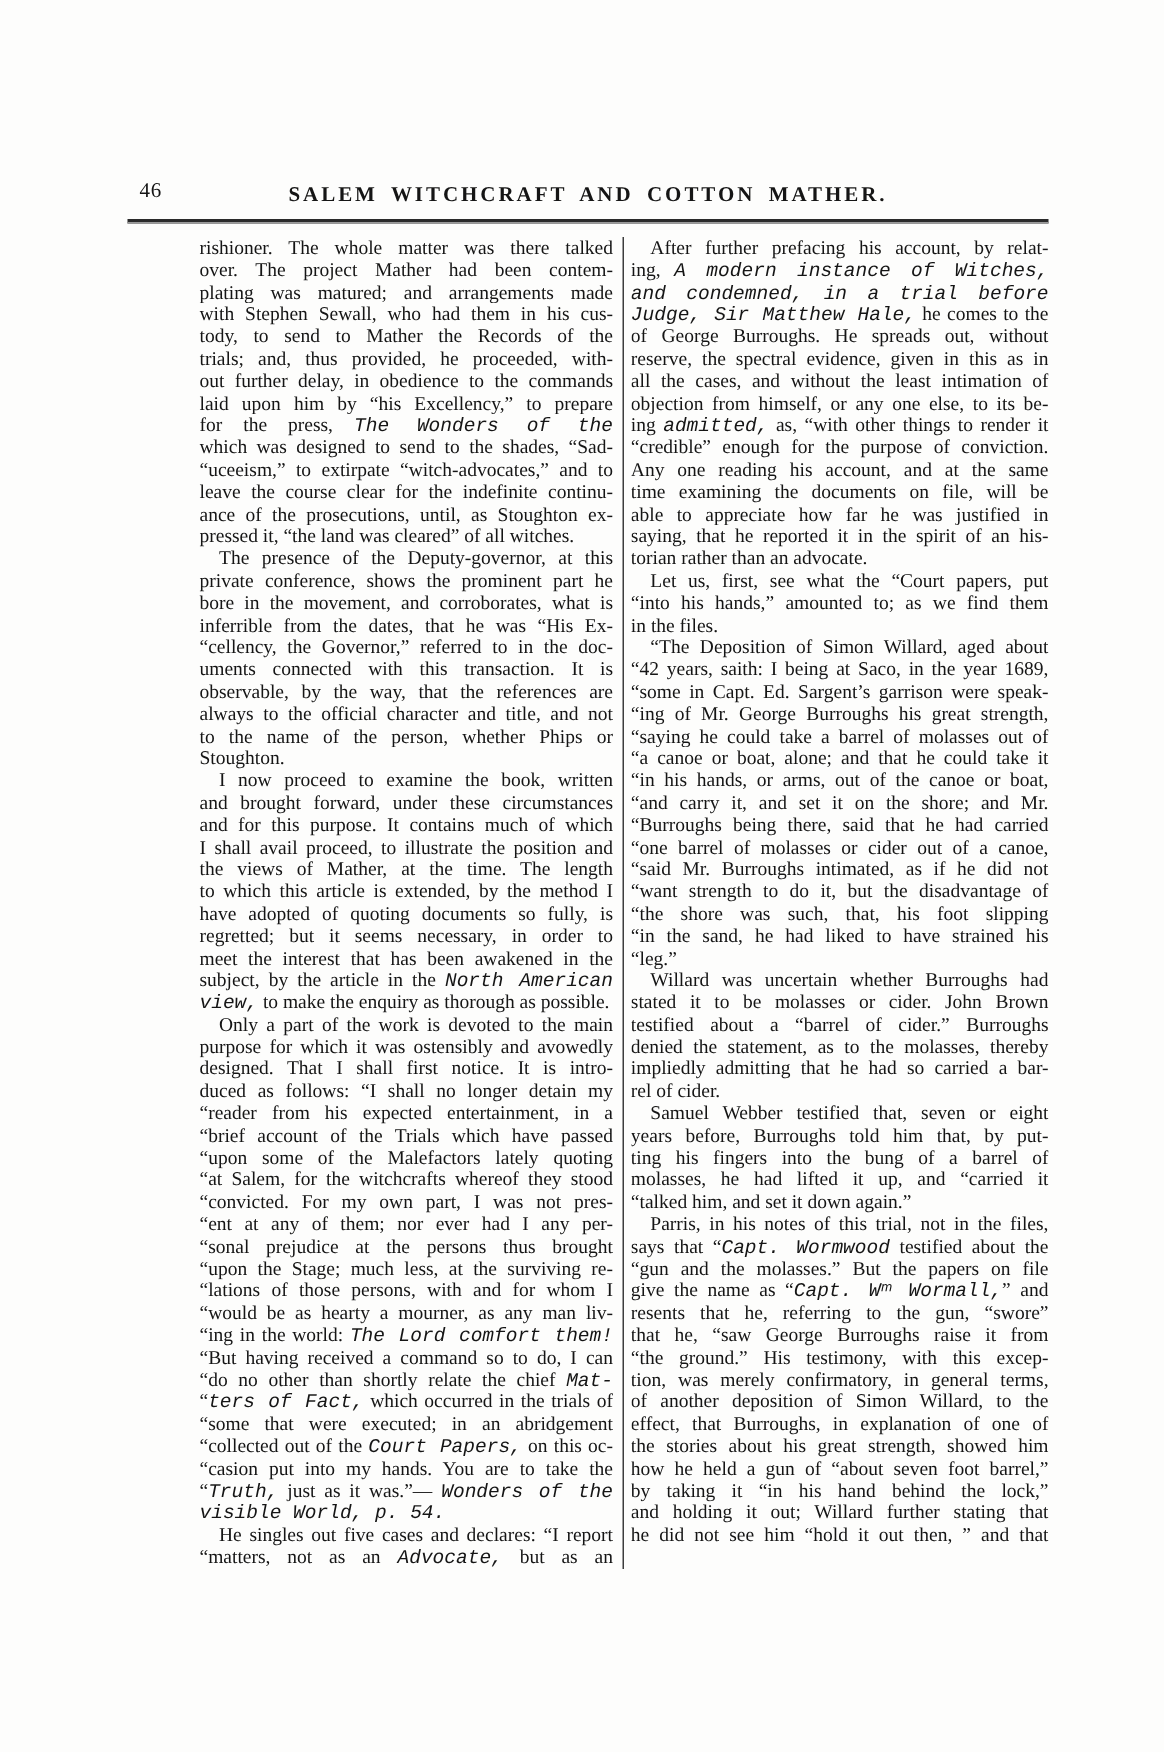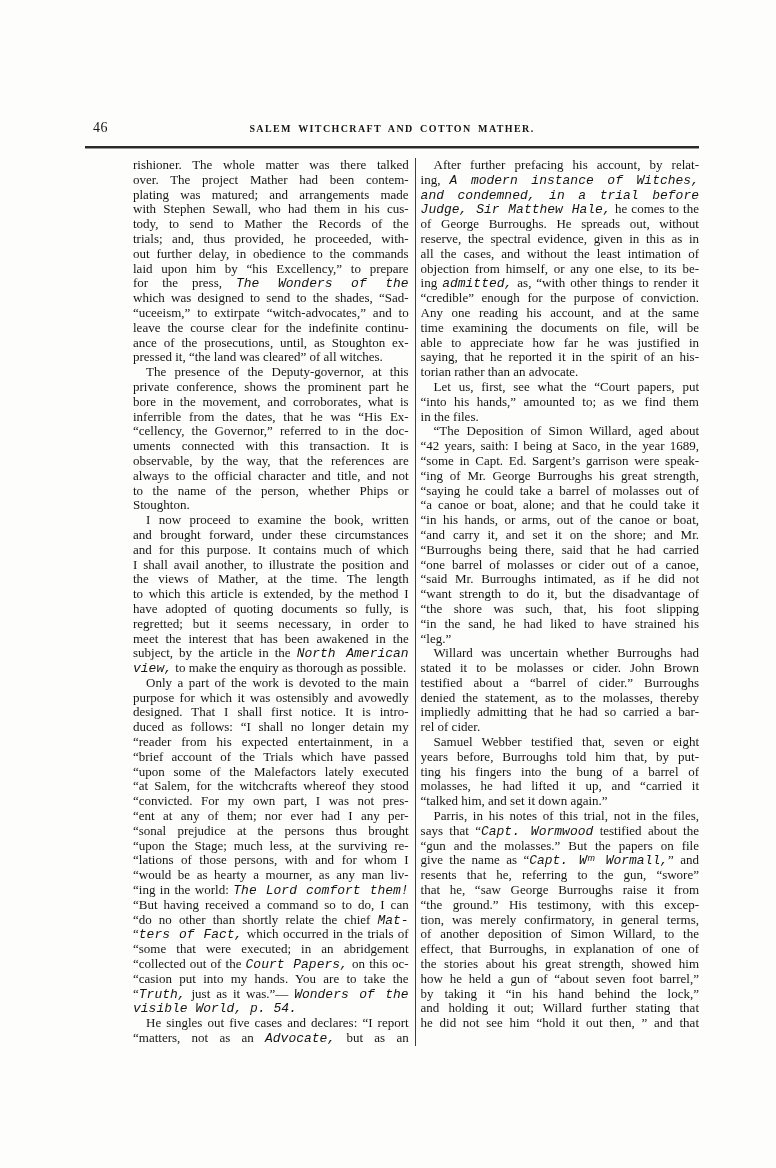--- a/index.html
+++ b/index.html
@@ -13,21 +13,21 @@
   .sheet { position: relative; width: 668px; height: 1168px; }
   .content { position: absolute; left: 85px; top: 118px; width: 614px; }
 
   .header { position: relative; height: 22px; }
   .pagenum {
     position: absolute; left: 8px; top: 2px;
     font-size: 14px; letter-spacing: 0.5px;
   }
   .running-head {
     text-align: center; padding-top: 5px;
-    font-size: 10px; font-weight: 700; letter-spacing: 0.14em;
+    font-size: 14px; font-weight: 700; letter-spacing: 0.14em;
     word-spacing: 0.25em;
   }
   .rule {
     margin-top: 6px; height: 2px;
     background: #2a2a2a;
     border-bottom: 1px solid #9a9a9a;
   }
 
   .columns { display: flex; margin-top: 9px; margin-left: 48px; }
   .col { width: 299px; }
@@ -79,35 +79,35 @@
           <div class="line">inferrible from the dates, that he was “His Ex-</div>
           <div class="line">“cellency, the Governor,” referred to in the doc-</div>
           <div class="line">uments connected with this transaction.  It is</div>
           <div class="line">observable, by the way, that the references are</div>
           <div class="line">always to the official character and title, and not</div>
           <div class="line">to the name of the person, whether Phips or</div>
           <div class="line end">Stoughton.</div>
           <div class="line indent">I now proceed to examine the book, written</div>
           <div class="line">and brought forward, under these circumstances</div>
           <div class="line">and for this purpose.  It contains much of which</div>
-          <div class="line">I shall avail another, to illustrate the position and</div>
+          <div class="line">I shall avail proceed, to illustrate the position and</div>
           <div class="line">the views of Mather, at the time.  The length</div>
           <div class="line">to which this article is extended, by the method I</div>
           <div class="line">have adopted of quoting documents so fully, is</div>
           <div class="line">regretted; but it seems necessary, in order to</div>
           <div class="line">meet the interest that has been awakened in the</div>
           <div class="line">subject, by the article in the <i>North American Re-</i></div>
           <div class="line end"><i>view,</i> to make the enquiry as thorough as possible.</div>
           <div class="line indent">Only a part of the work is devoted to the main</div>
           <div class="line">purpose for which it was ostensibly and avowedly</div>
           <div class="line">designed.  That I shall first notice.  It is intro-</div>
           <div class="line">duced as follows: “I shall no longer detain my</div>
           <div class="line">“reader from his expected entertainment, in a</div>
           <div class="line">“brief account of the Trials which have passed</div>
-          <div class="line">“upon some of the Malefactors lately executed</div>
+          <div class="line">“upon some of the Malefactors lately quoting</div>
           <div class="line">“at Salem, for the witchcrafts whereof they stood</div>
           <div class="line">“convicted.  For my own part, I was not pres-</div>
           <div class="line">“ent at any of them; nor ever had I any per-</div>
           <div class="line">“sonal prejudice at the persons thus brought</div>
           <div class="line">“upon the Stage; much less, at the surviving re-</div>
           <div class="line">“lations of those persons, with and for whom I</div>
           <div class="line">“would be as hearty a mourner, as any man liv-</div>
           <div class="line">“ing in the world: <i>The Lord comfort them!</i></div>
           <div class="line">“But having received a command so to do, I can</div>
           <div class="line">“do no other than shortly relate the chief <i>Mat-</i></div>

